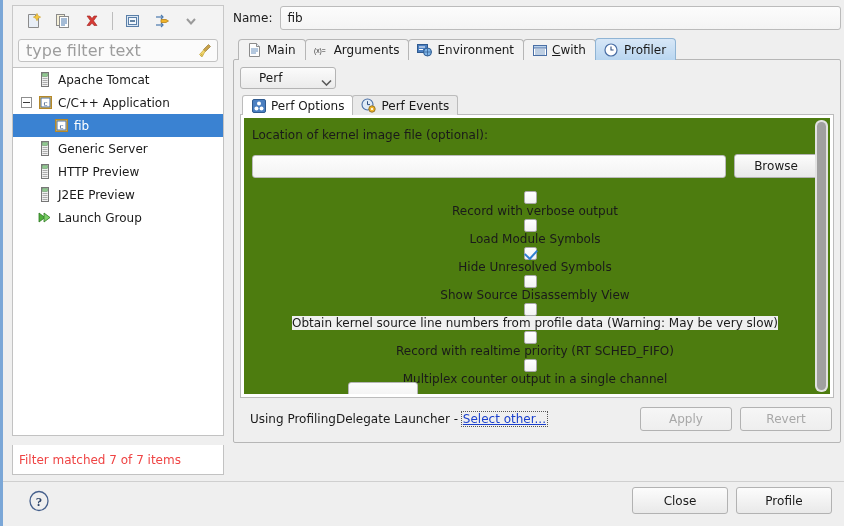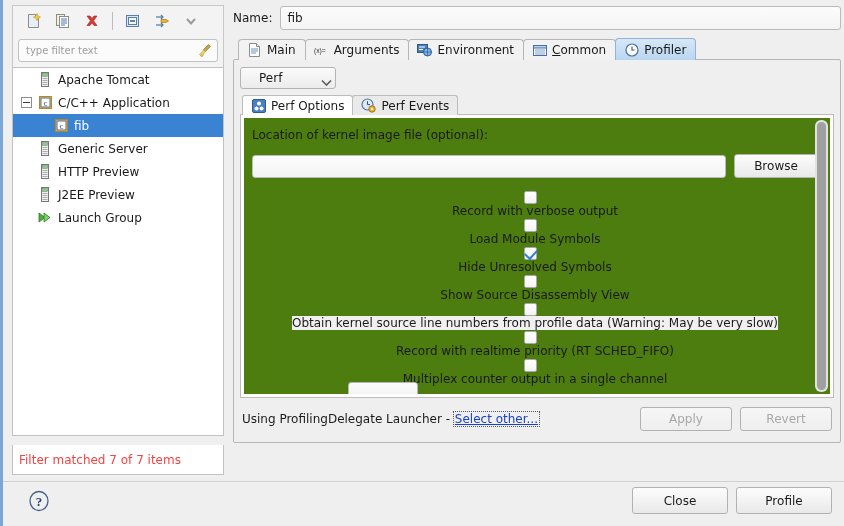--- a/index.html
+++ b/index.html
@@ -58,21 +58,21 @@
     background: #fbfbfb;
     border: 1px solid #c2c2c2;
     border-radius: 3px;
     display: flex; align-items: center;
     padding: 0 4px 0 7px;
     position: relative;
   }
   .filter-text {
     flex: 1;
     color: #9d9d9d;
-    font-size: 10px;
+    font-size: 16px;
     line-height: 1;
   }
   .broom { width: 16px; height: 16px; }
 
   .tree {
     flex: 1;
     background: #ffffff;
     border: 1px solid #c2c2c2;
     overflow: hidden;
     position: relative;
@@ -339,21 +339,21 @@
     position: absolute;
     left: 2px; top: 2px;
     width: 9px; height: 268px;
     background: #a0a0a0;
     border-radius: 5px;
   }
 
   
   .delegate-row {
     position: absolute;
-    left: 8px; right: 8px; bottom: 8px;
+    left: 16px; right: 8px; bottom: 8px;
     height: 30px;
     display: flex; align-items: center;
     justify-content: space-between;
   }
   .delegate-text { font-size: 12px; }
   .delegate-link {
     color: #1a3fcc;
     text-decoration: underline;
     cursor: pointer;
     outline: 1px dotted #555;
@@ -621,21 +621,21 @@
             <svg width="14" height="13" viewBox="0 0 14 13">
               <rect x="0.5" y="1.5" width="13" height="10" fill="#ffffff" stroke="#4a6fa5"></rect>
               <rect x="0.5" y="1.5" width="13" height="2.5" fill="#b9d2ec" stroke="#4a6fa5"></rect>
               <g stroke="#5a86b8" stroke-width="0.8">
                 <line x1="2" y1="6" x2="12" y2="6"></line>
                   <line x1="2" y1="8" x2="12" y2="8"></line>
                 <line x1="2" y1="10" x2="12" y2="10"></line>
               </g>
             </svg>
           </span>
-          <span><u>C</u><span>ommon</span></span>
+          <span><u>C</u><span>with</span></span>
         </div>
 
         <div class="tab active">
           <span class="tab-ico">
             <svg width="14" height="14" viewBox="0 0 14 14">
               <circle cx="7" cy="7" r="6" fill="#ffffff" stroke="#4a6fa5" stroke-width="1.2"></circle>
               <path d="M7 3.6 V7 H9.6" stroke="#2f4f7f" stroke-width="1.1" fill="none"></path>
             </svg>
           </span>
           <span>Profiler</span>

